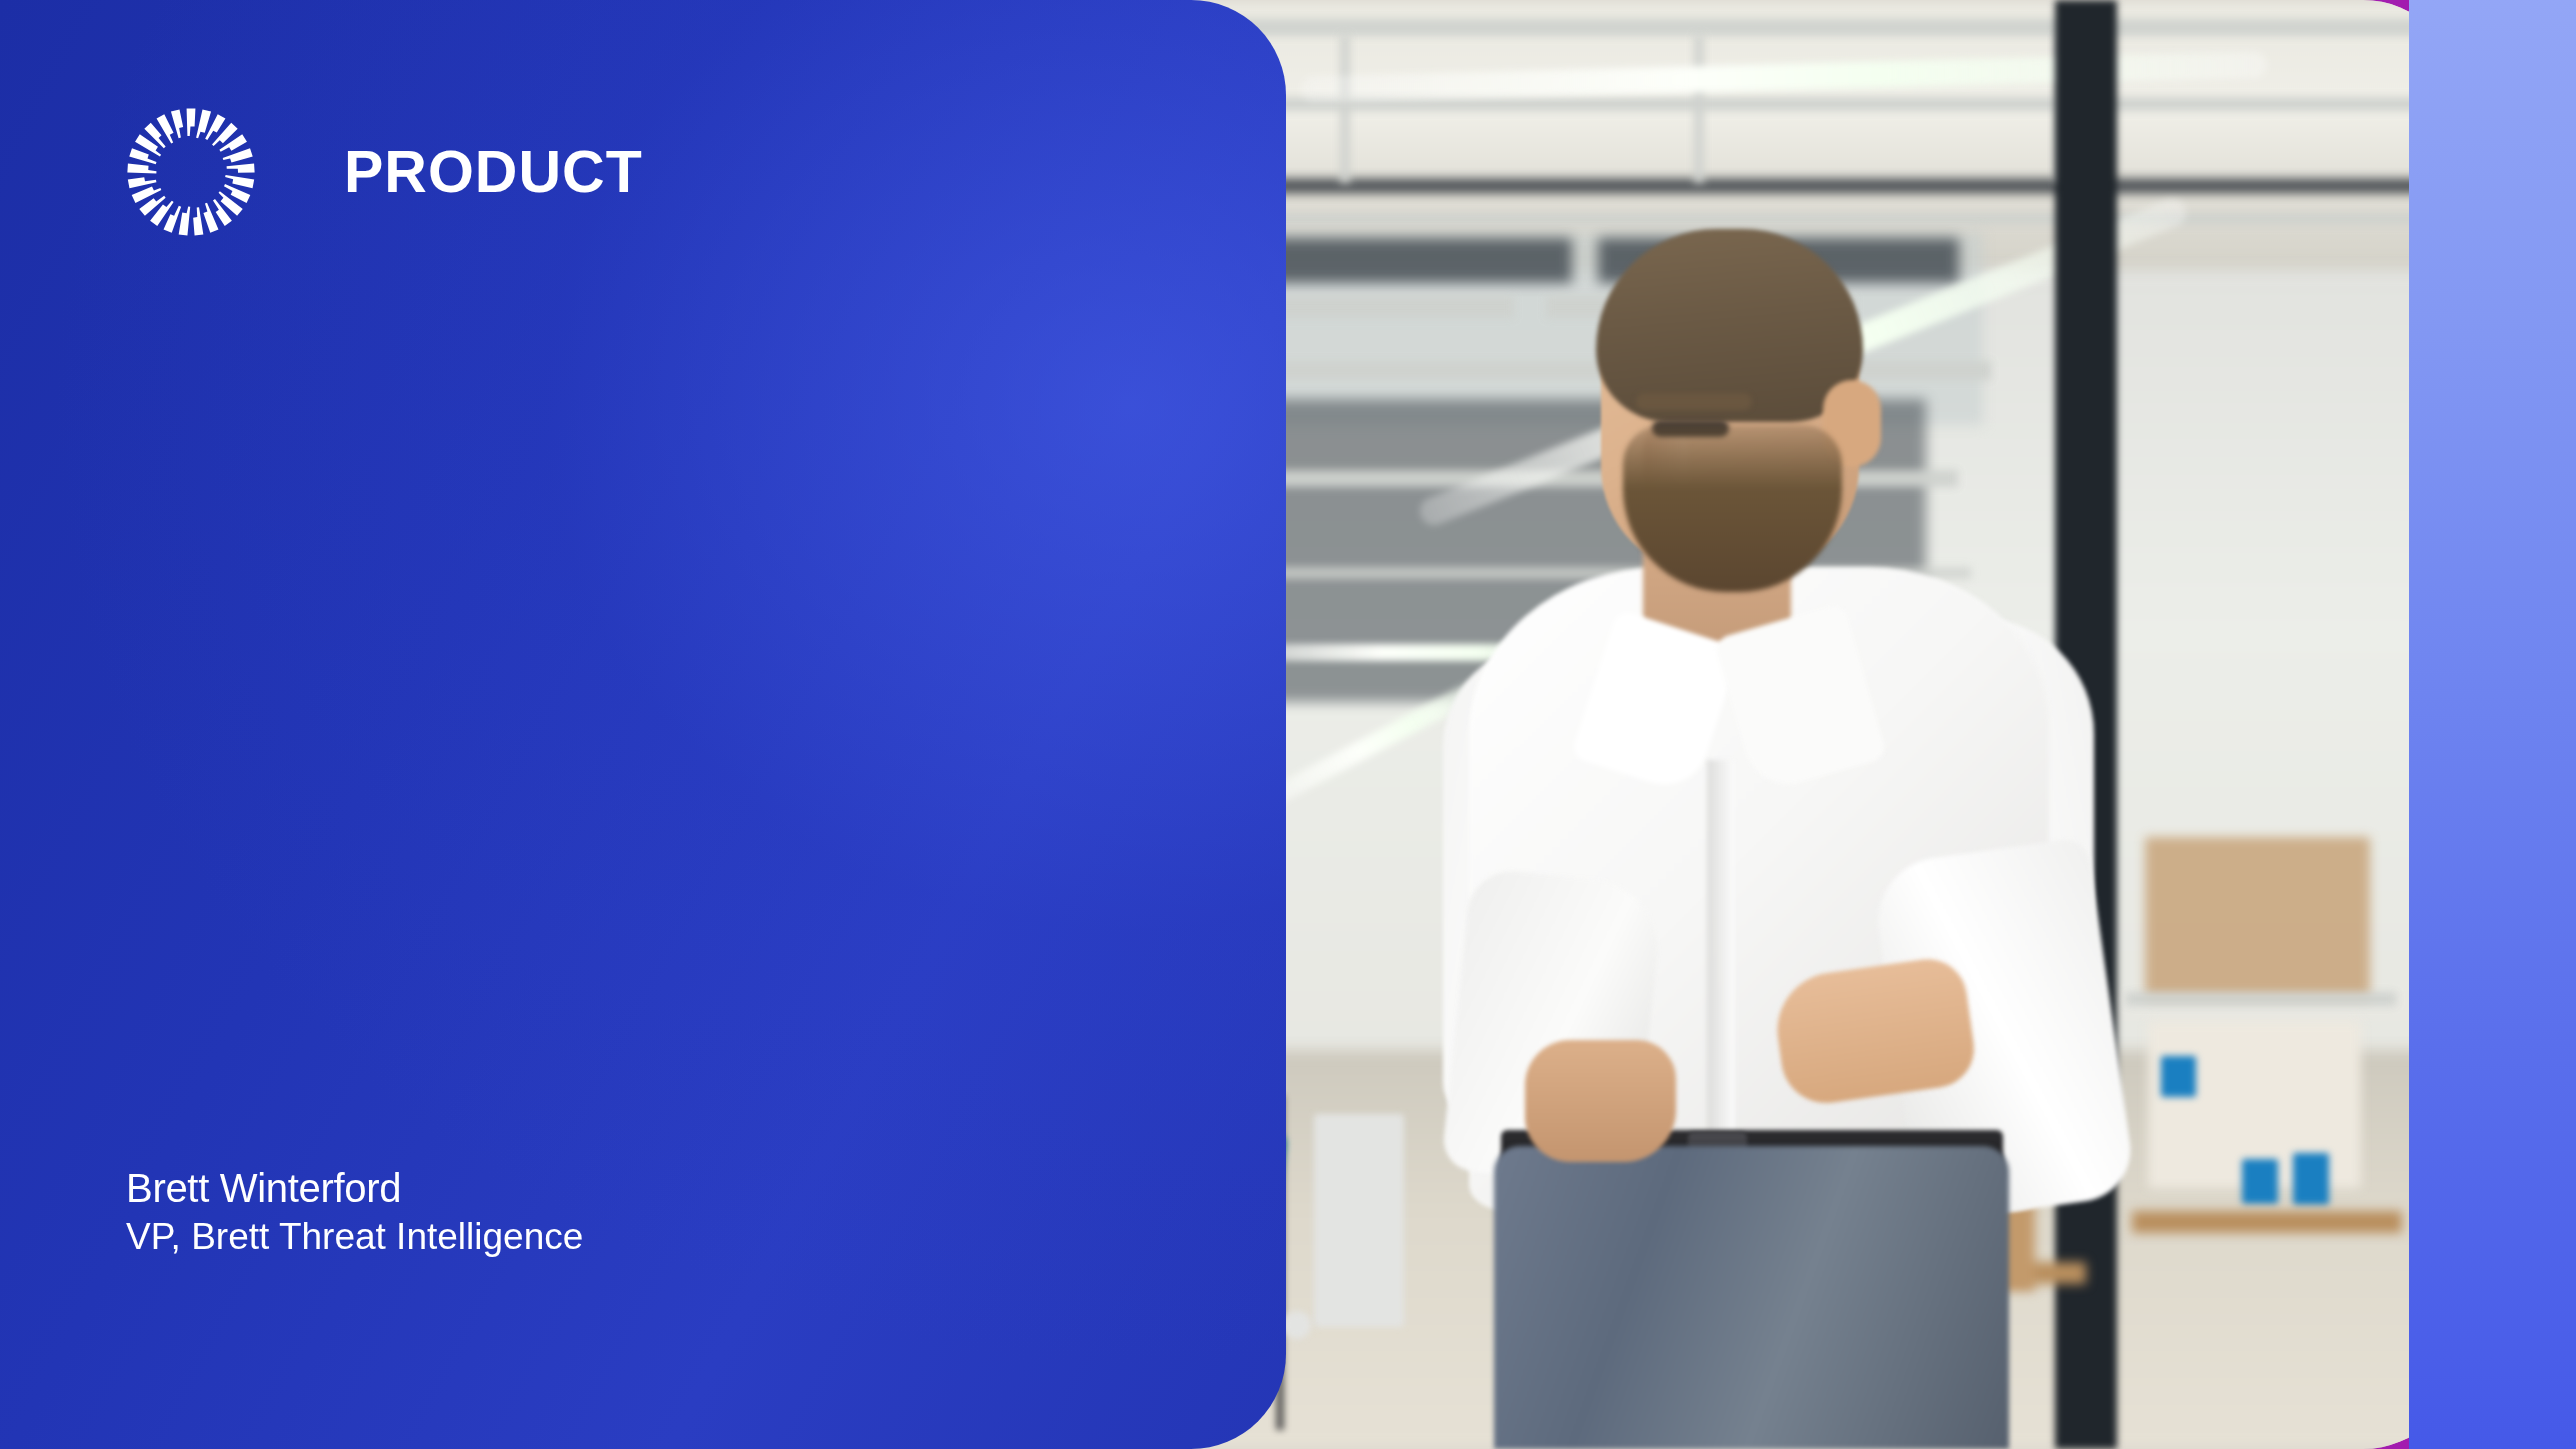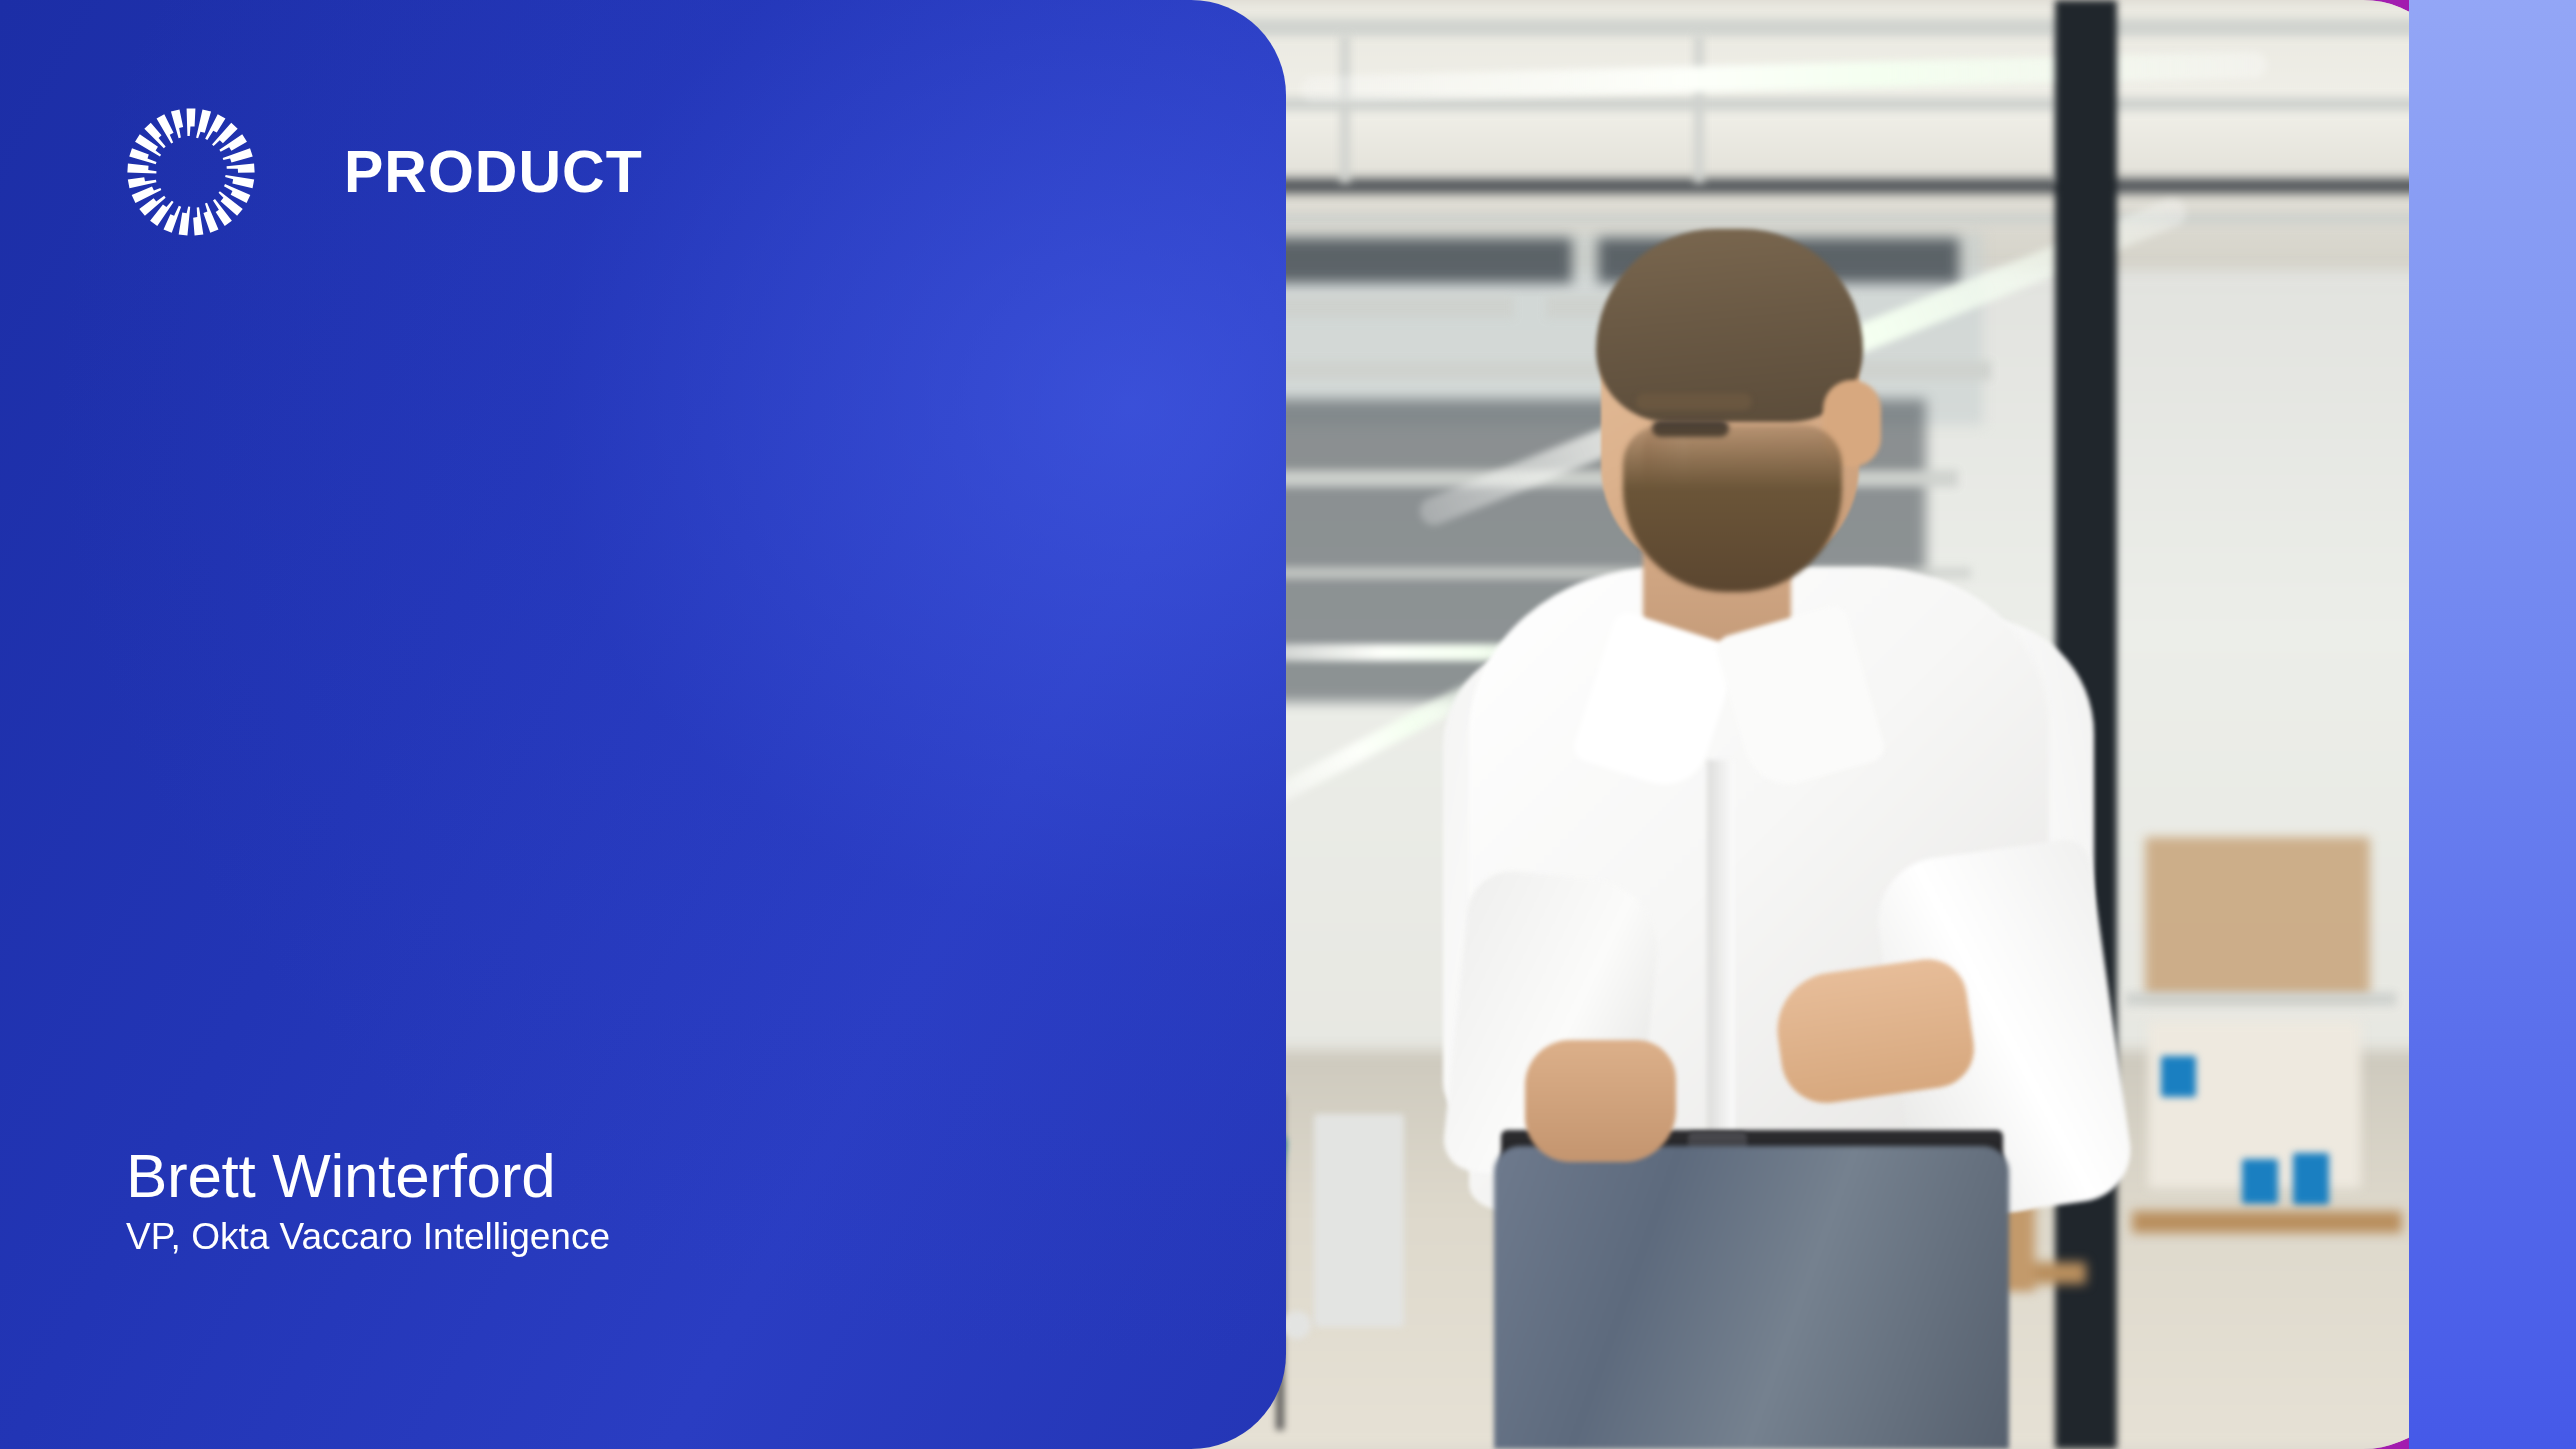--- a/index.html
+++ b/index.html
@@ -408,21 +408,21 @@
   .speakers {
     position: absolute;
     left: 126px;
     bottom: 126px;
     z-index: 12;
     color: #ffffff;
   }
   .speaker { margin-top: 64px; }
   .speaker:first-child { margin-top: 0; }
   .speaker-name {
-    font-size: 62px;
+    font-size: 40px;
     font-weight: 400;
     line-height: 1.06;
     letter-spacing: -0.3px;
     white-space: nowrap;
   }
   .speaker-title {
     font-size: 37px;
     font-weight: 400;
     line-height: 1.18;
     margin-top: 6.4px;
@@ -619,20 +619,20 @@
             </g>
         </g>
       </g>
     </svg>
     <div class="brand-word">PRODUCT</div>
   </div>
 
   <div class="speakers">
     <div class="speaker">
       <div class="speaker-name">Brett Winterford</div>
-      <div class="speaker-title">VP, Okta Vaccaro Intelligence</div>
+      <div class="speaker-title">VP, Brett Threat Intelligence</div>
     </div>
     <div class="speaker">
     </div>
   </div>
 
 </div>
 
 
 </body></html>

